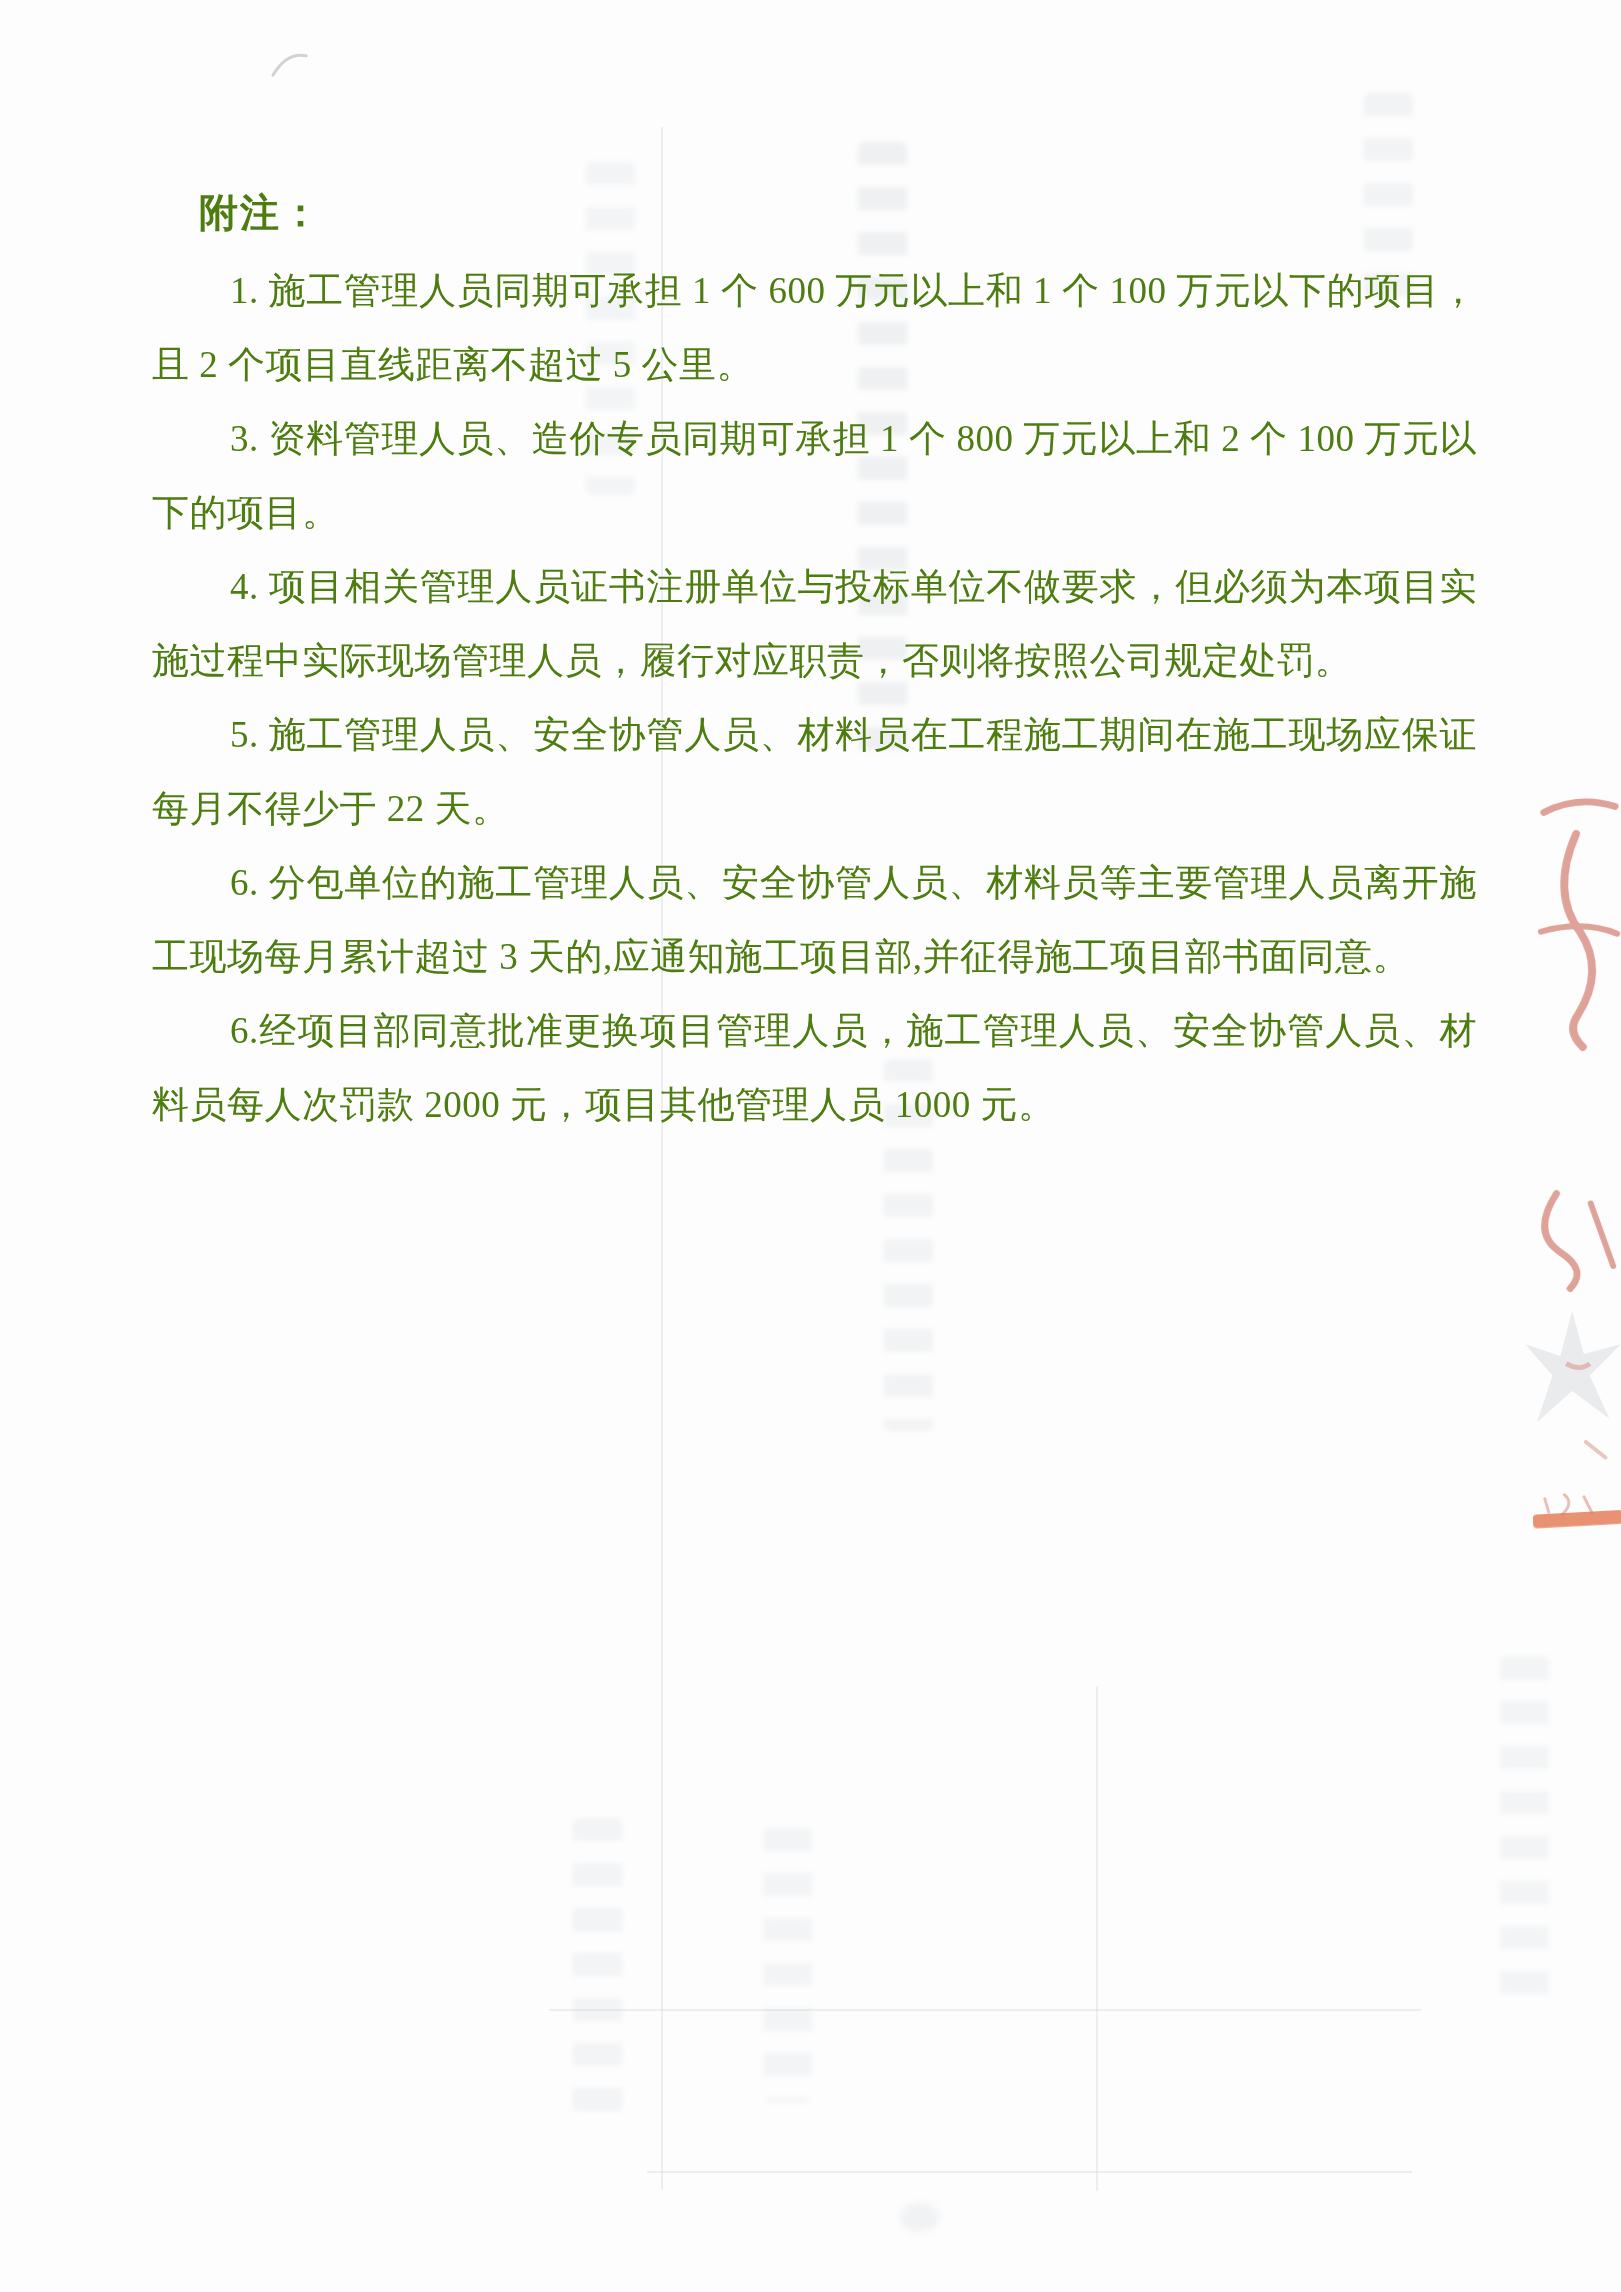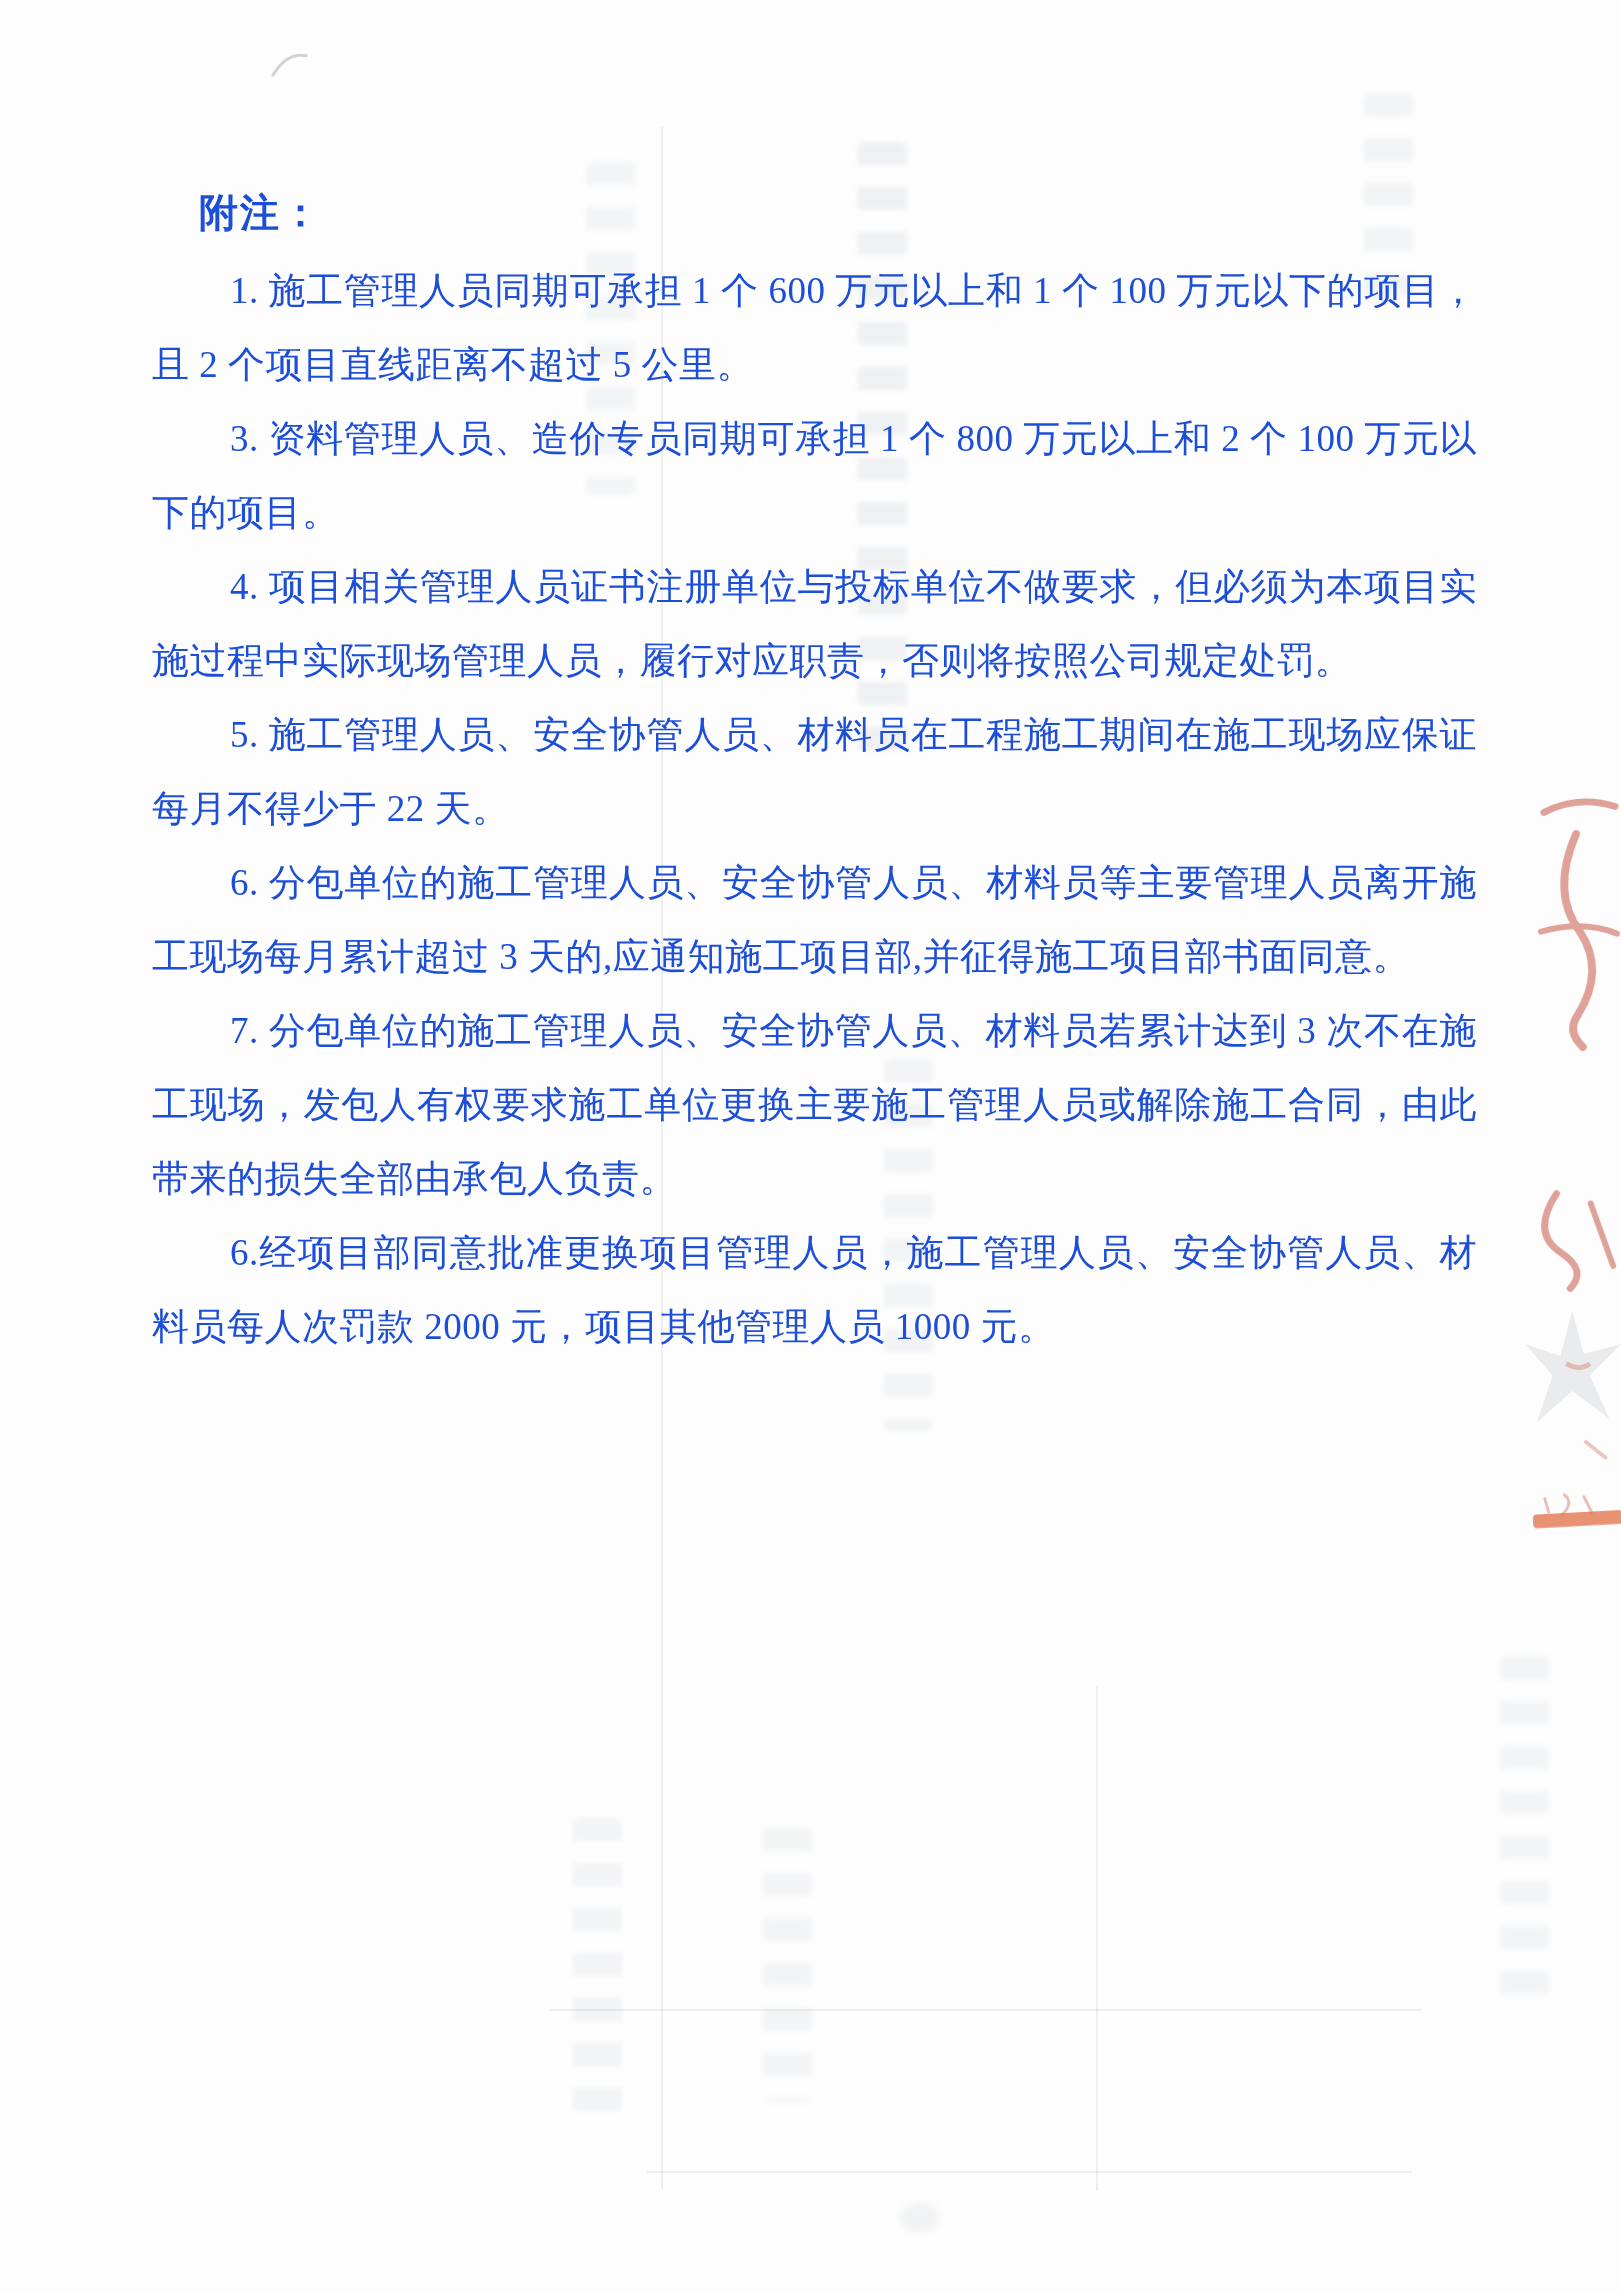--- a/index.html
+++ b/index.html
@@ -7,21 +7,21 @@
     padding: 0;
     background: #ffffff;
   }
   .page {
     position: relative;
     width: 1621px;
     height: 2293px;
     background: #fdfdfd;
     overflow: hidden;
     font-family: "Liberation Serif", "DejaVu Serif", serif;
-    color: #1d4ed8;
+    color: #4d7c0f;
   }
 
   
   .ghost { position: absolute; pointer-events: none; }
   .vline { width: 2px; background: rgba(200,206,213,0.30); }
   .hline { height: 2px; background: rgba(200,206,213,0.30); }
   .smudge-col {
     width: 49px;
     border-radius: 5.9px;
     background: repeating-linear-gradient(
@@ -105,18 +105,17 @@
     <rect x="44" y="744" width="92" height="14" rx="4" fill="#e2734c" opacity="0.78" transform="rotate(-3 90 751)"></rect>
   </svg>
 
   <div class="content">
     <h2 class="heading">附注：</h2>
     <p class="note">1. 施工管理人员同期可承担 1 个 600 万元以上和 1 个 100 万元以下的项目，且 2 个项目直线距离不超过 5 公里。</p>
     <p class="note">3. 资料管理人员、造价专员同期可承担 1 个 800 万元以上和 2 个 100 万元以下的项目。</p>
     <p class="note">4. 项目相关管理人员证书注册单位与投标单位不做要求，但必须为本项目实施过程中实际现场管理人员，履行对应职责，否则将按照公司规定处罚。</p>
     <p class="note">5. 施工管理人员、安全协管人员、材料员在工程施工期间在施工现场应保证每月不得少于 22 天。</p>
     <p class="note">6. 分包单位的施工管理人员、安全协管人员、材料员等主要管理人员离开施工现场每月累计超过 3 天的,应通知施工项目部,并征得施工项目部书面同意。</p>
-    <p class="note">7. 分包单位的施工管理人员、安全协管人员、材料员若累计达到 3 次不在施工现场，发包人有权要求施工单位更换主要施工管理人员或解除施工合同，由此带来的损失全部由承包人负责。</p>
     <p class="note">6.经项目部同意批准更换项目管理人员，施工管理人员、安全协管人员、材料员每人次罚款 2000 元，项目其他管理人员 1000 元。</p>
   </div>
 
 </div>
 
 
 </body></html>

